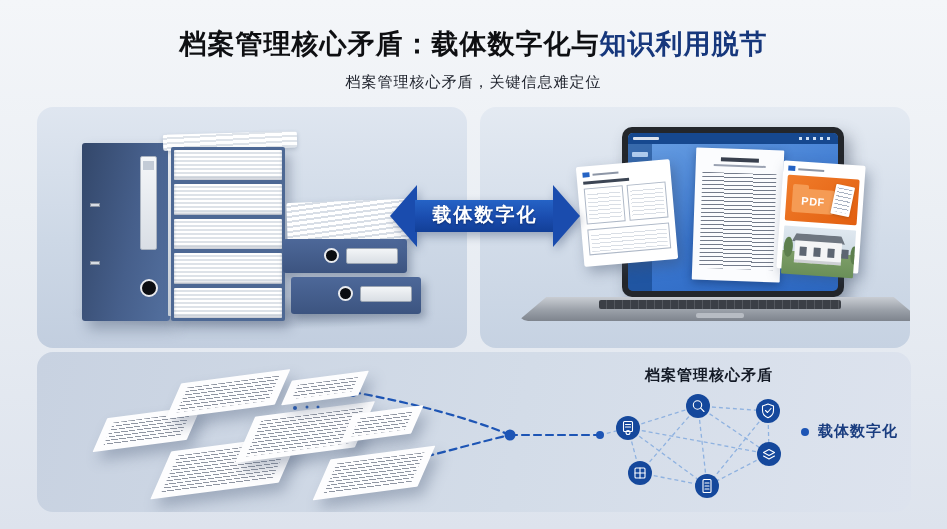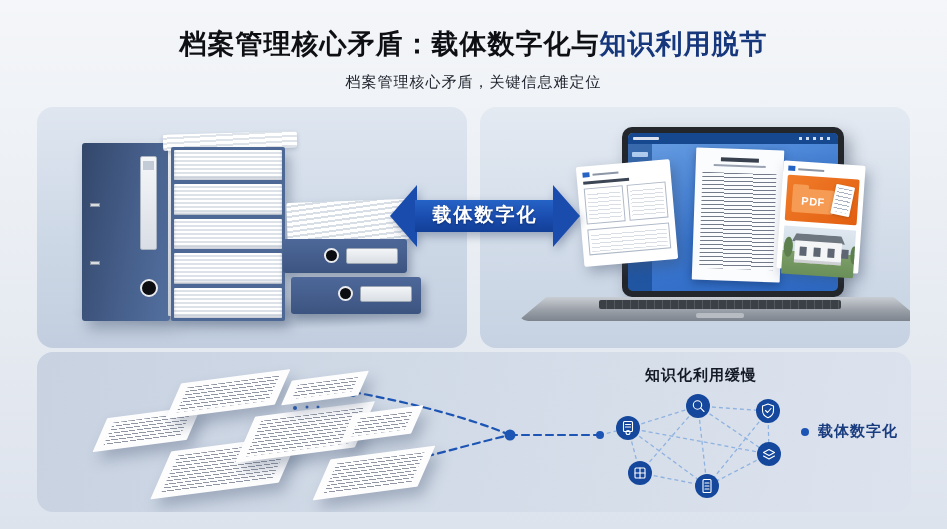--- a/index.html
+++ b/index.html
@@ -350,20 +350,20 @@
       </div>
     <div class="paper pp5">
         <i></i>
       </div>
     <div class="paper pp6">
         <i></i>
       </div>
     <div class="paper pp7">
         <i></i>
       </div>
-    <div class="label-slow">知识化利用缓慢</div>
+    <div class="label-slow">档案管理核心矛盾</div>
     <div class="label-graph">
       <div class="gdot"></div>
       <span>载体数字化</span>
     </div>
   </div>
 
 </div>
 
 </body></html>

